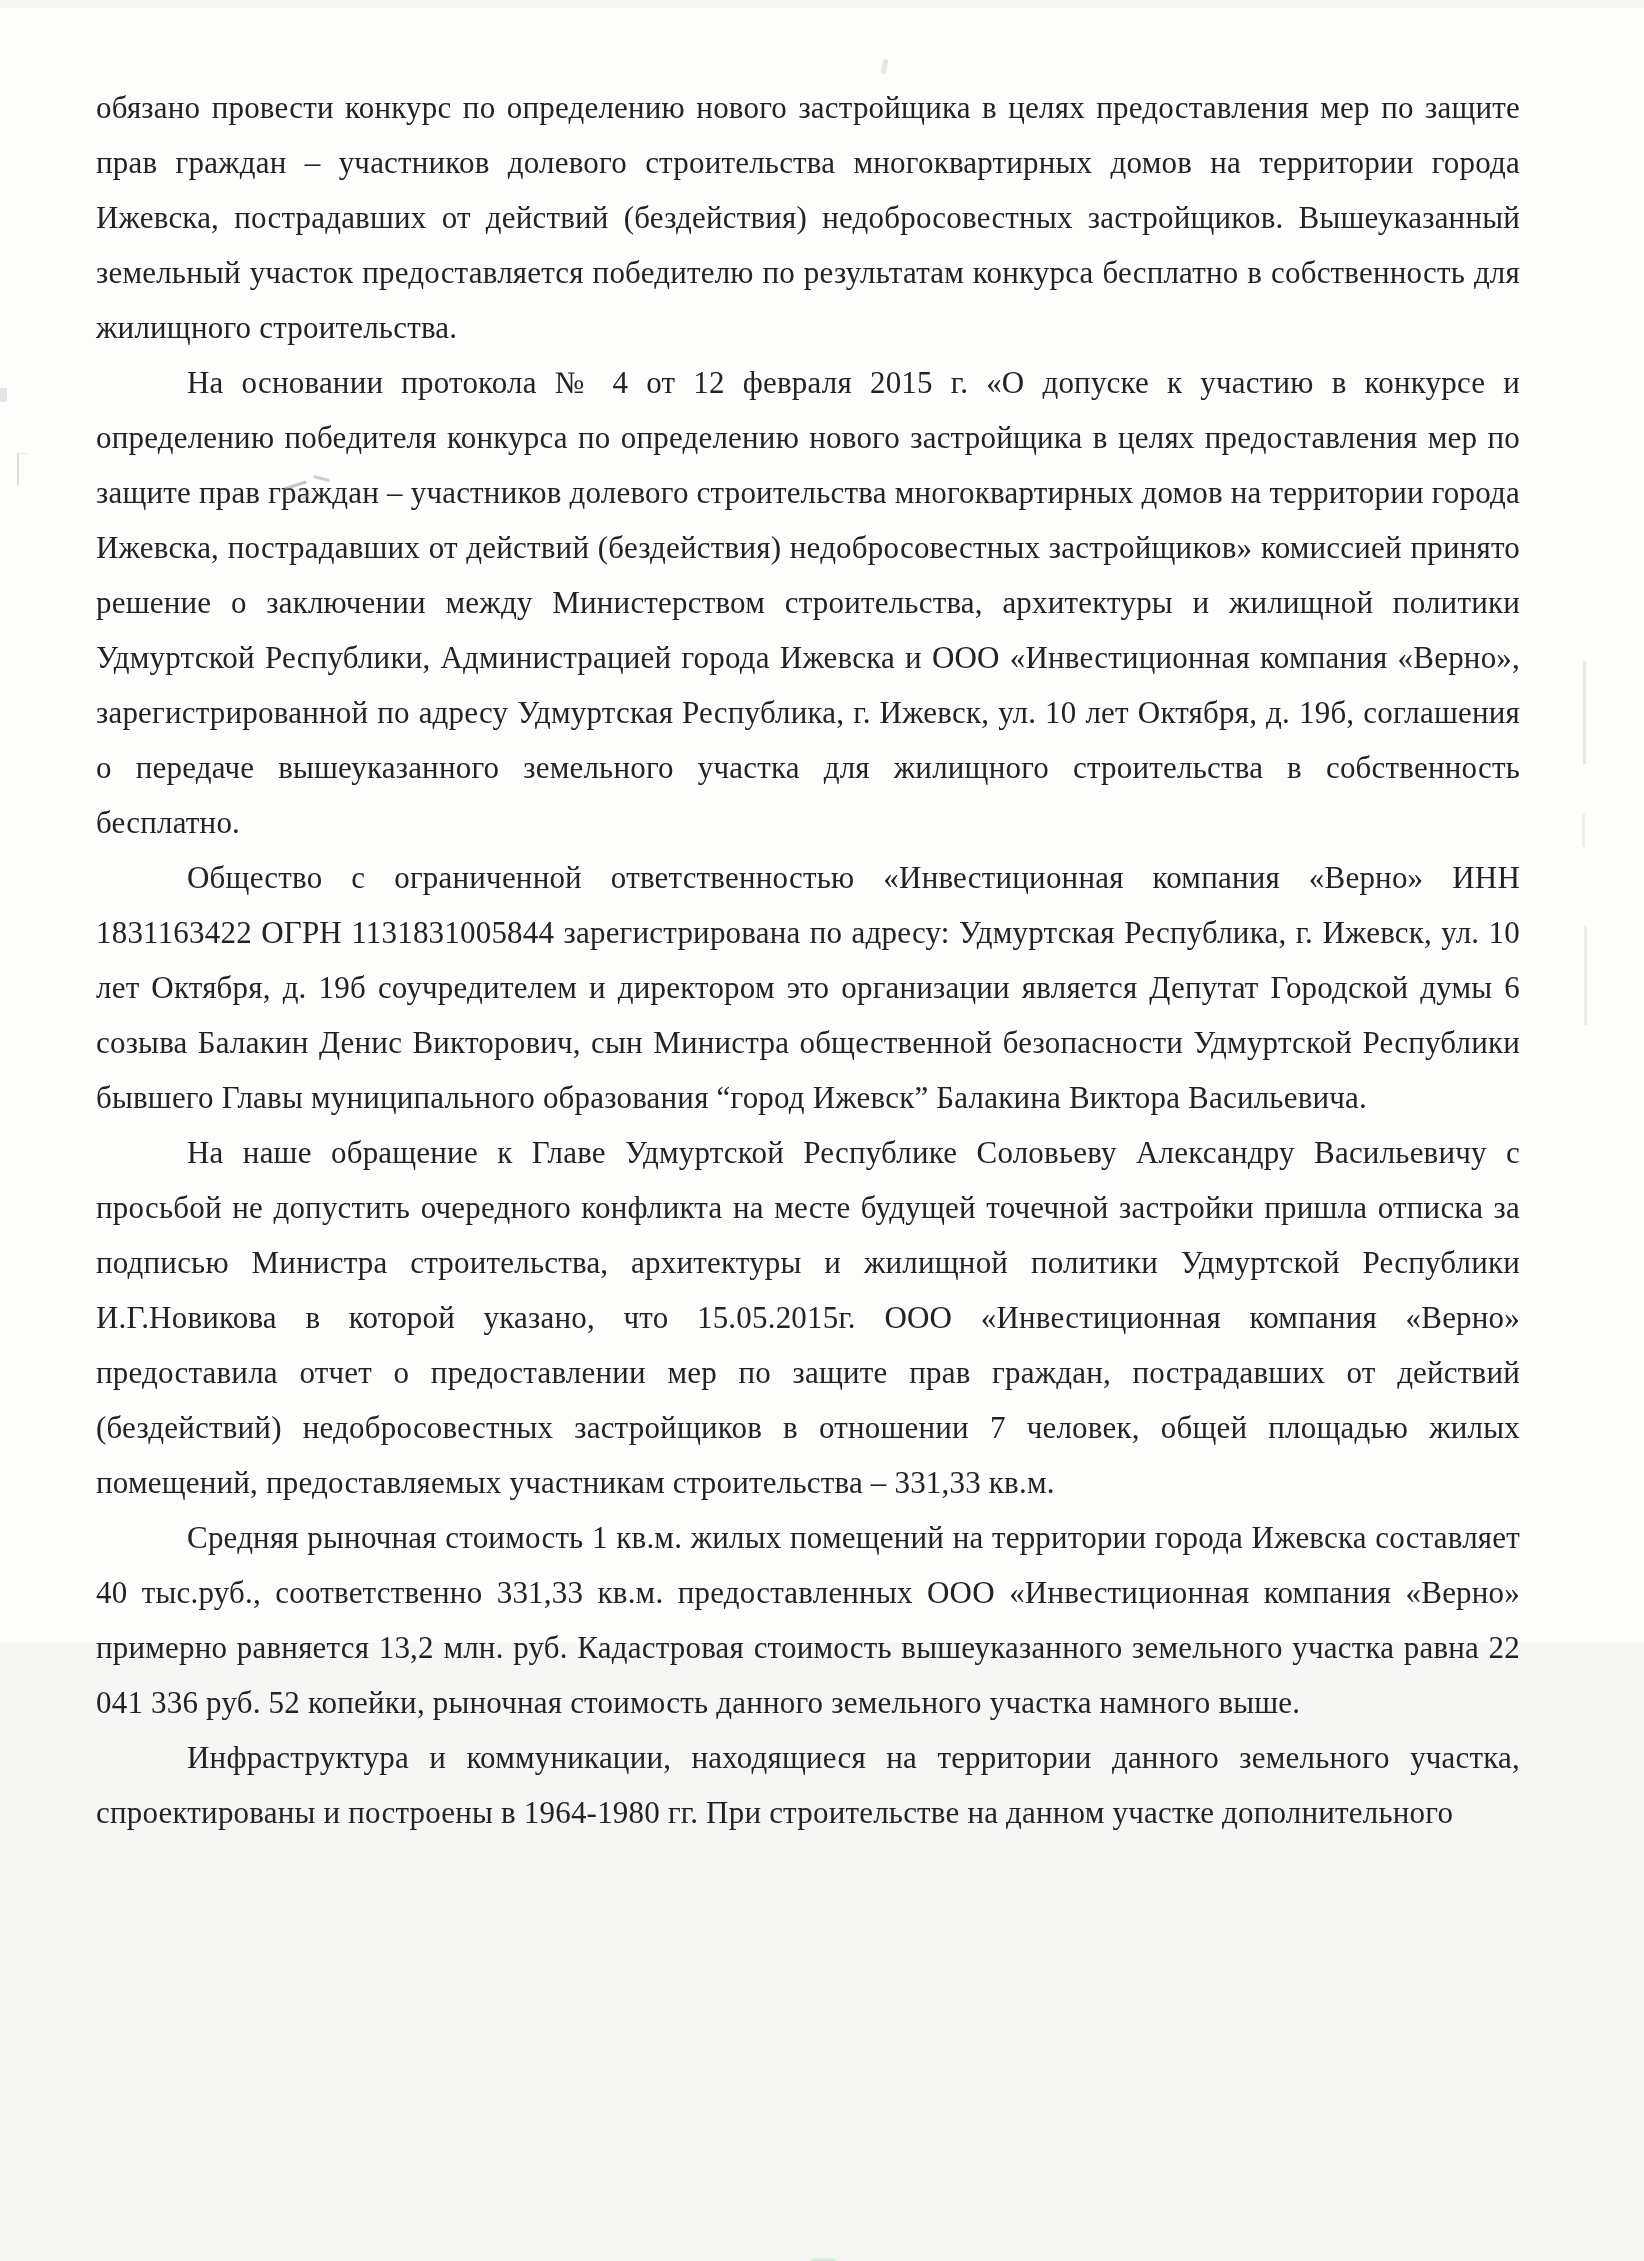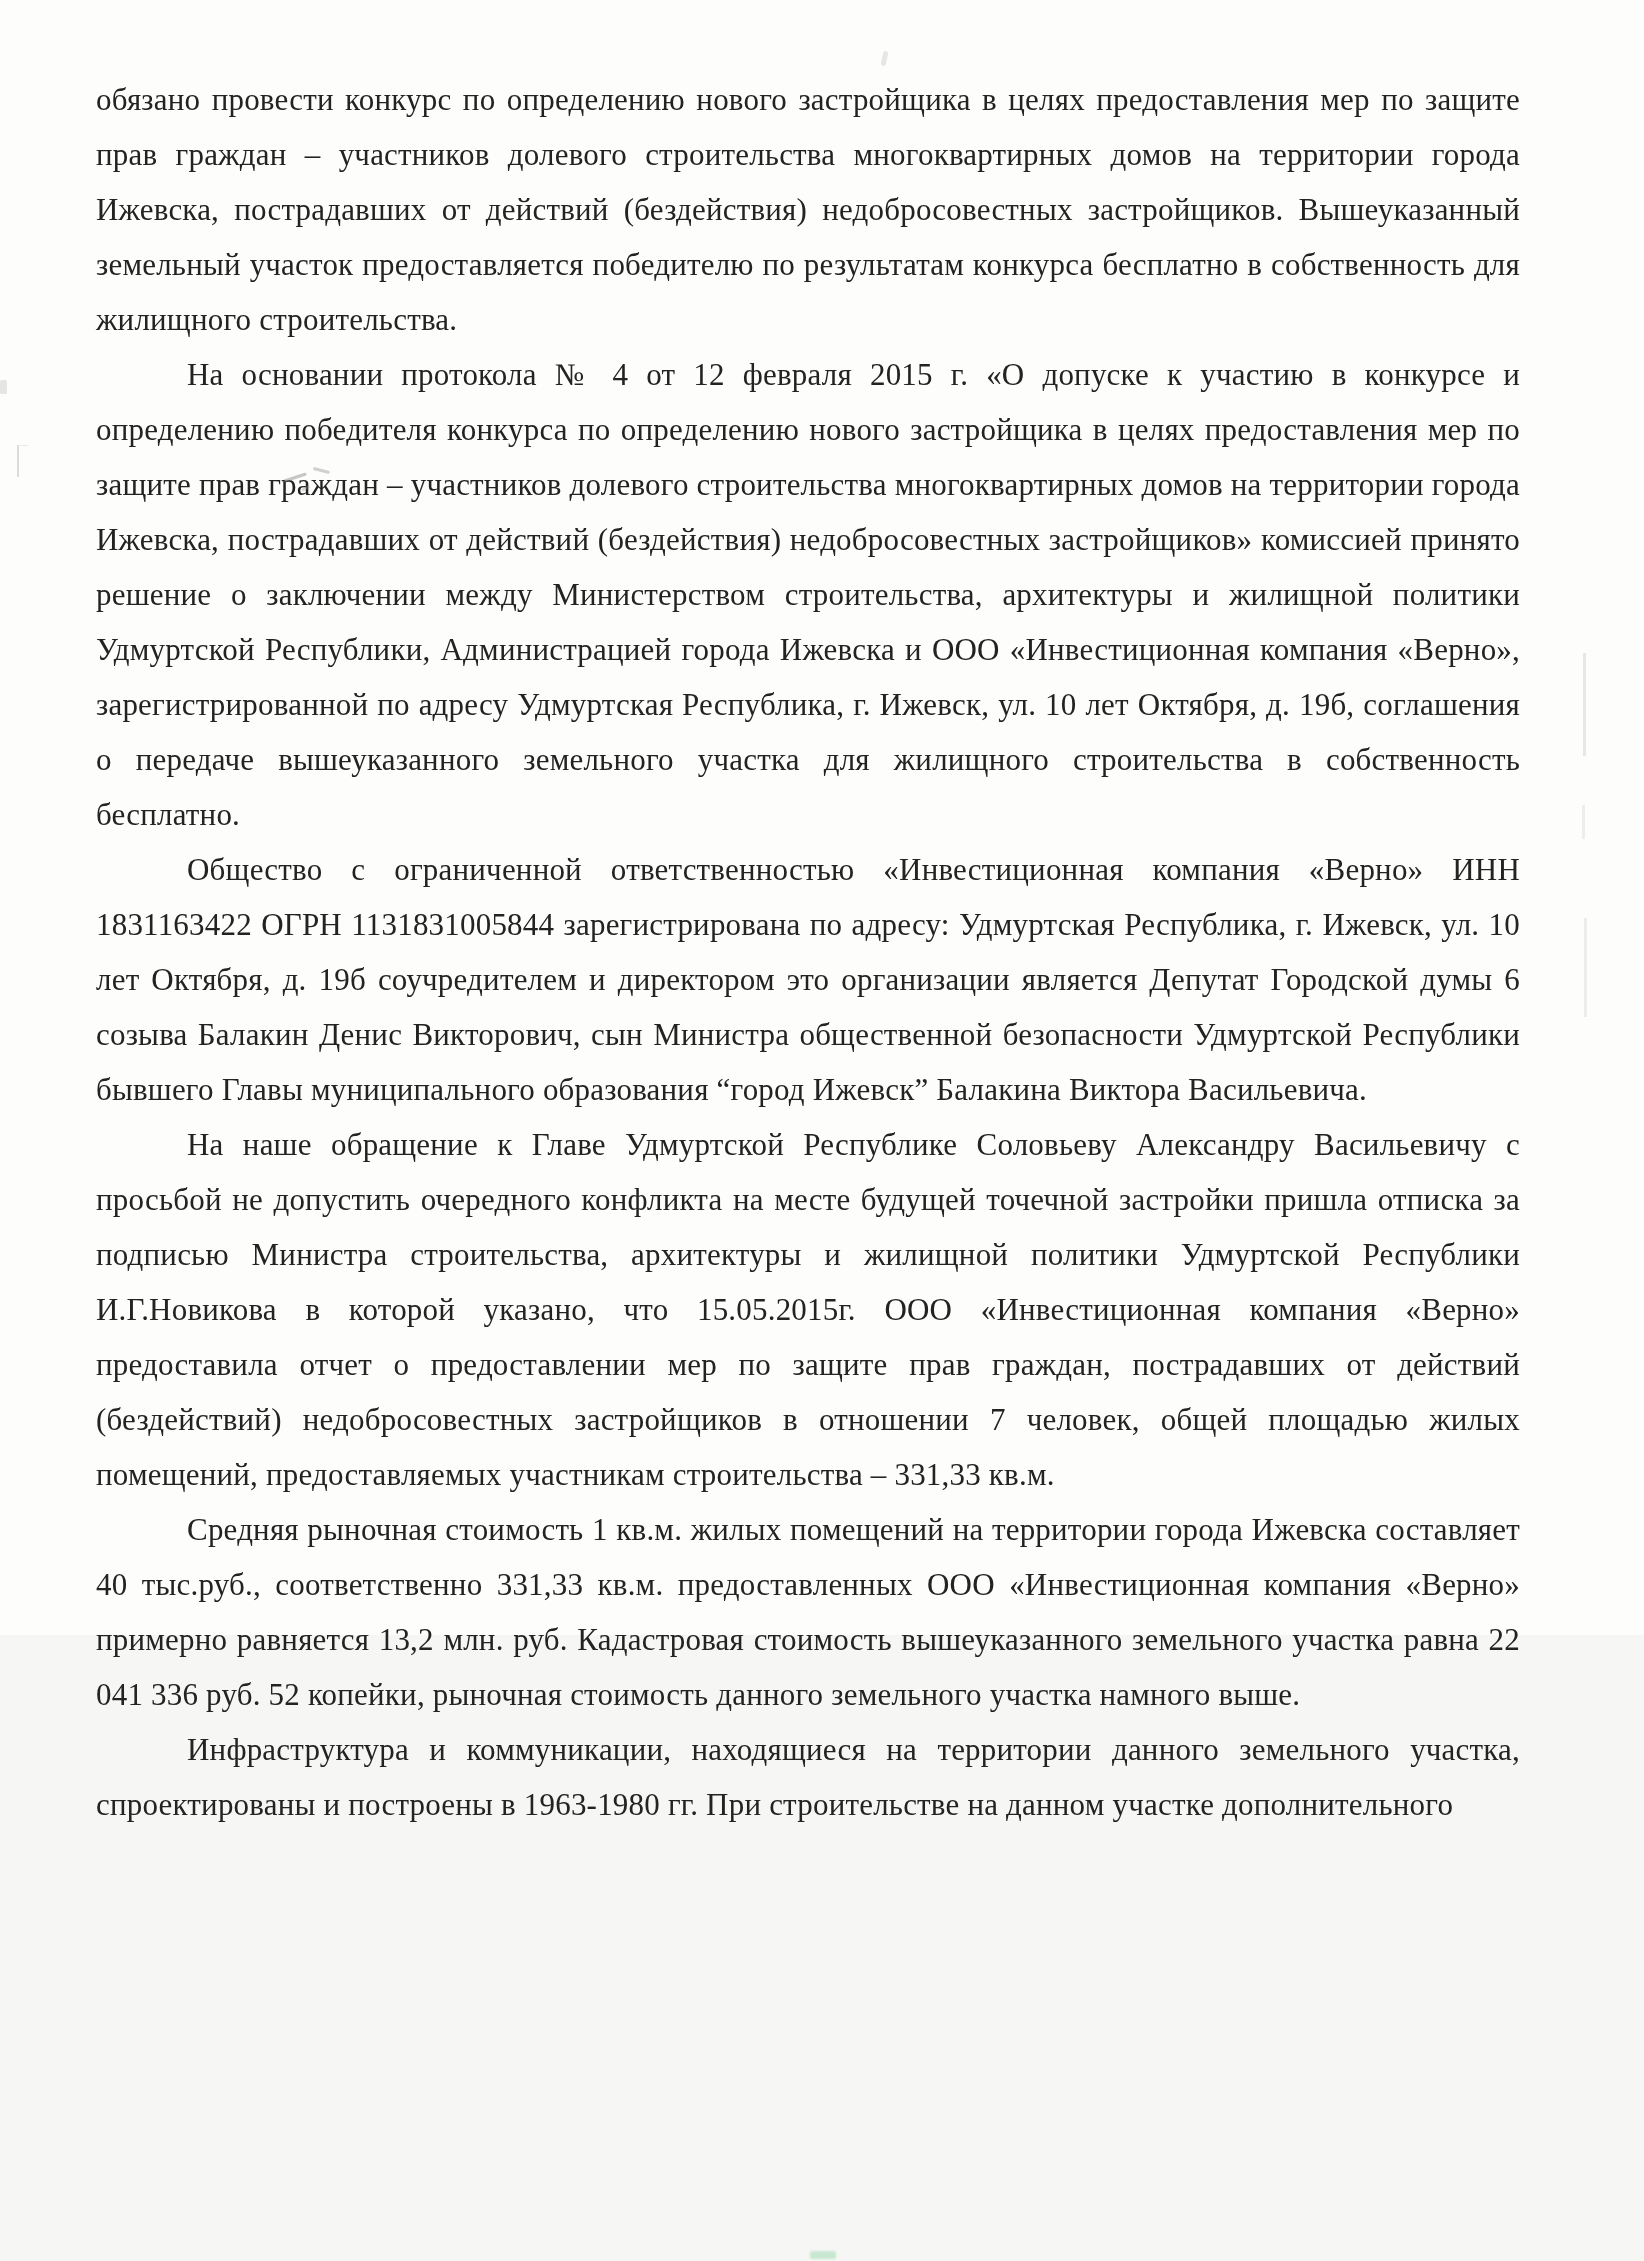--- a/index.html
+++ b/index.html
@@ -10,21 +10,21 @@
     width: 1645px;
     height: 2261px;
     background: #f6f6f4;
     font-family: "Liberation Serif", serif;
     position: relative;
     overflow: hidden;
   }
   .page {
     position: absolute;
     left: 0;
-    top: 0;
+    top: 8px;
     width: 1645px;
     height: 1635px;
     background: #fdfdfc;
   }
   .text-block {
     position: absolute;
     left: 96px;
     top: 72px;
     width: 1424px;
     color: #232323;
@@ -114,21 +114,21 @@
 <body>
 
 <div class="page">
 
   <div class="text-block">
     <p>обязано провести конкурс по определению нового застройщика в целях предоставления мер по защите прав граждан – участников долевого строительства многоквартирных домов на территории города Ижевска, пострадавших от действий (бездействия) недобросовестных застройщиков. Вышеуказанный земельный участок предоставляется победителю по результатам конкурса бесплатно в собственность для жилищного строительства.</p>
     <p class="indented">На основании протокола № 4 от 12 февраля 2015 г. «О допуске к участию в конкурсе и определению победителя конкурса по определению нового застройщика в целях предоставления мер по защите прав граждан – участников долевого строительства многоквартирных домов на территории города Ижевска, пострадавших от действий (бездействия) недобросовестных застройщиков» комиссией принято решение о заключении между Министерством строительства, архитектуры и жилищной политики Удмуртской Республики, Администрацией города Ижевска и ООО «Инвестиционная компания «Верно», зарегистрированной по адресу Удмуртская Республика, г. Ижевск, ул. 10 лет Октября, д. 19б, соглашения о передаче вышеуказанного земельного участка для жилищного строительства в собственность бесплатно.</p>
     <p class="indented">Общество с ограниченной ответственностью «Инвестиционная компания «Верно» ИНН 1831163422 ОГРН 1131831005844 зарегистрирована по адресу: Удмуртская Республика, г. Ижевск, ул. 10 лет Октября, д. 19б соучредителем и директором это организации является Депутат Городской думы 6 созыва Балакин Денис Викторович, сын Министра общественной безопасности Удмуртской Республики бывшего Главы муниципального образования “город Ижевск” Балакина Виктора Васильевича.</p>
     <p class="indented">На наше обращение к Главе Удмуртской Республике Соловьеву Александру Васильевичу с просьбой не допустить очередного конфликта на месте будущей точечной застройки пришла отписка за подписью Министра строительства, архитектуры и жилищной политики Удмуртской Республики И.Г.Новикова в которой указано, что 15.05.2015г. ООО «Инвестиционная компания «Верно» предоставила отчет о предоставлении мер по защите прав граждан, пострадавших от действий (бездействий) недобросовестных застройщиков в отношении 7 человек, общей площадью жилых помещений, предоставляемых участникам строительства – 331,33 кв.м.</p>
     <p class="indented">Средняя рыночная стоимость 1 кв.м. жилых помещений на территории города Ижевска составляет 40 тыс.руб., соответственно 331,33 кв.м. предоставленных ООО «Инвестиционная компания «Верно» примерно равняется 13,2 млн. руб. Кадастровая стоимость вышеуказанного земельного участка равна 22 041 336 руб. 52 копейки, рыночная стоимость данного земельного участка намного выше.</p>
-    <p class="indented">Инфраструктура и коммуникации, находящиеся на территории данного земельного участка, спроектированы и построены в 1963-1980 гг. При строительстве на данном участке дополнительного</p>
+    <p class="indented">Инфраструктура и коммуникации, находящиеся на территории данного земельного участка, спроектированы и построены в 1964-1980 гг. При строительстве на данном участке дополнительного</p>
   </div>
 
   <div class="artifact pencil-stroke-1"></div>
   <div class="artifact pencil-stroke-2"></div>
   <div class="artifact pencil-stroke-3"></div>
   <div class="artifact left-margin-bracket"></div>
   <div class="artifact left-edge-speck"></div>
   <div class="artifact top-speck"></div>
   <div class="artifact right-edge-dash-1"></div>
   <div class="artifact right-edge-dash-2"></div>

